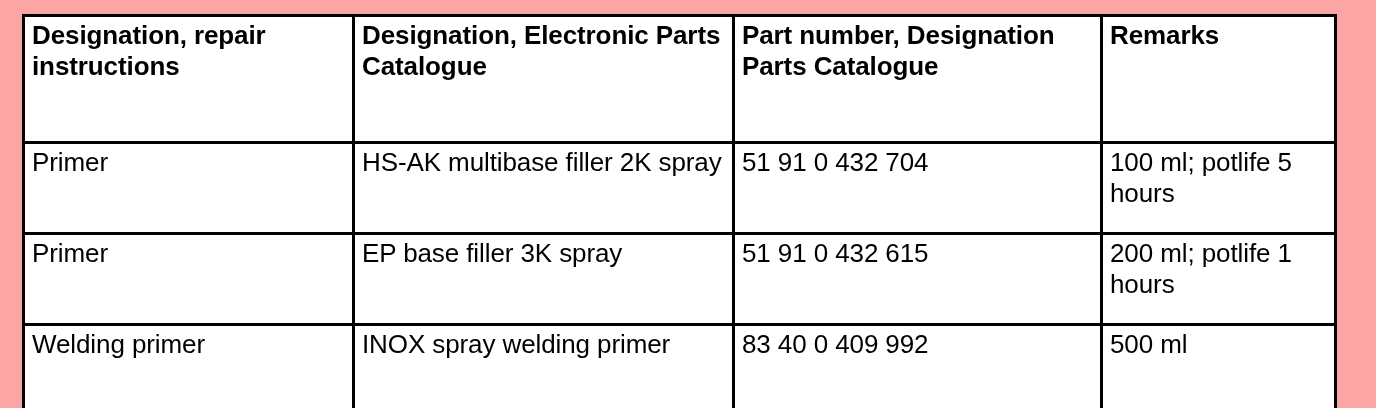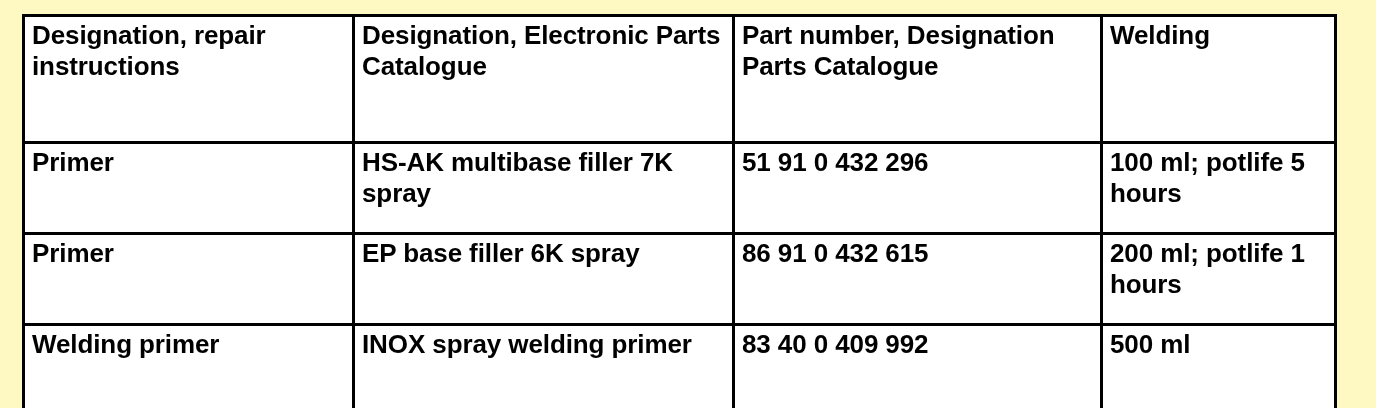--- a/index.html
+++ b/index.html
@@ -11,21 +11,21 @@
     width: 1376px;
     height: 408px;
     font-family: "Liberation Sans", sans-serif;
     color: #000000;
     overflow: hidden;
   }
   .page {
     position: relative;
     width: 1376px;
     height: 408px;
-    background: #fef9c3;
+    background: #fca5a5;
   }
   .table-wrap {
     position: absolute;
     left: 22px;
     top: 14px;
     width: 1312px;
   }
   table.parts-table {
     border-collapse: collapse;
     table-layout: fixed;
@@ -33,21 +33,21 @@
     background: #ffffff;
   }
   table.parts-table td,
   table.parts-table th {
     border: 3px solid #000000;
     vertical-align: top;
     padding: 3px 6px 5px 7px;
     font-size: 26px;
     line-height: 1.20;
     text-align: left;
-    font-weight: bold;
+    font-weight: normal;
     letter-spacing: -0.1px;
   }
   table.parts-table thead th {
     font-weight: bold;
   }
   
   col.c0 { width: 330px; }
   col.c1 { width: 380px; }
   col.c2 { width: 368px; }
   col.c3 { width: 234px; }
@@ -65,34 +65,34 @@
         <col class="c0">
         <col class="c1">
         <col class="c2">
         <col class="c3">
       </colgroup>
       <thead>
         <tr class="header-row">
           <th>Designation, repair instructions</th>
           <th>Designation, Electronic Parts Catalogue</th>
           <th>Part number, Designation Parts Catalogue</th>
-          <th>Welding</th>
+          <th>Remarks</th>
         </tr>
       </thead>
       <tbody>
         <tr class="body-row">
           <td>Primer</td>
-          <td>HS-AK multibase filler 7K spray</td>
-          <td>51 91 0 432 296</td>
+          <td>HS-AK multibase filler 2K spray</td>
+          <td>51 91 0 432 704</td>
           <td>100 ml; potlife 5 hours</td>
         </tr>
         <tr class="body-row">
           <td>Primer</td>
-          <td>EP base filler 6K spray</td>
-          <td>86 91 0 432 615</td>
+          <td>EP base filler 3K spray</td>
+          <td>51 91 0 432 615</td>
           <td>200 ml; potlife 1 hours</td>
         </tr>
         <tr class="body-row">
           <td>Welding primer</td>
           <td>INOX spray welding primer</td>
           <td>83 40 0 409 992</td>
           <td>500 ml</td>
         </tr>
       </tbody>
     </table>

